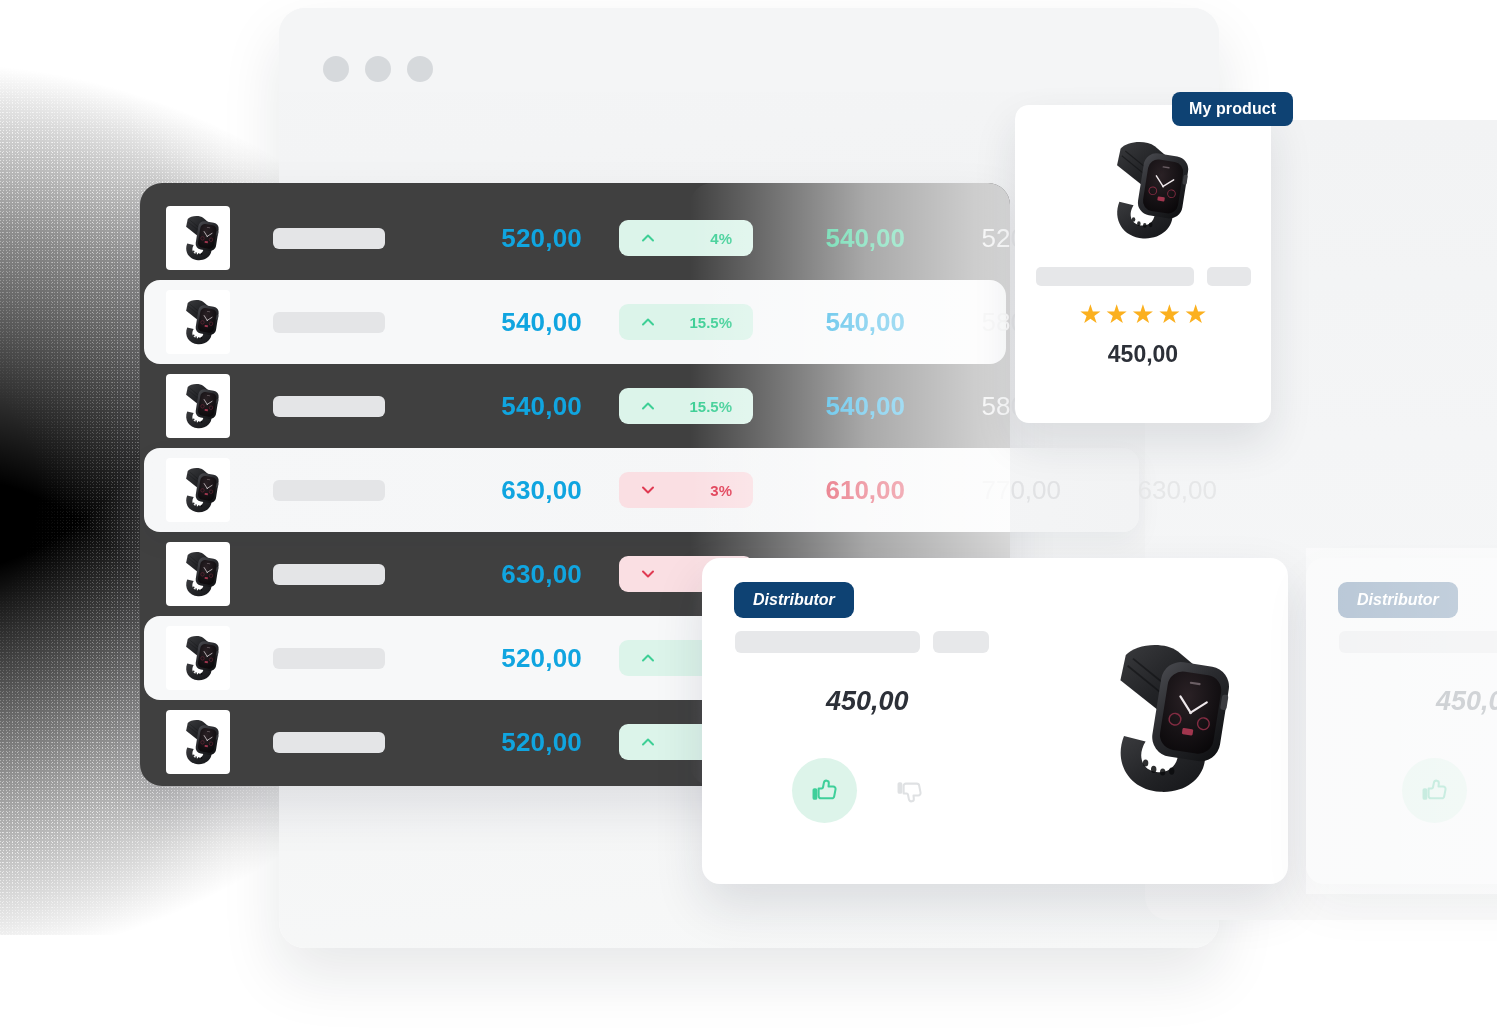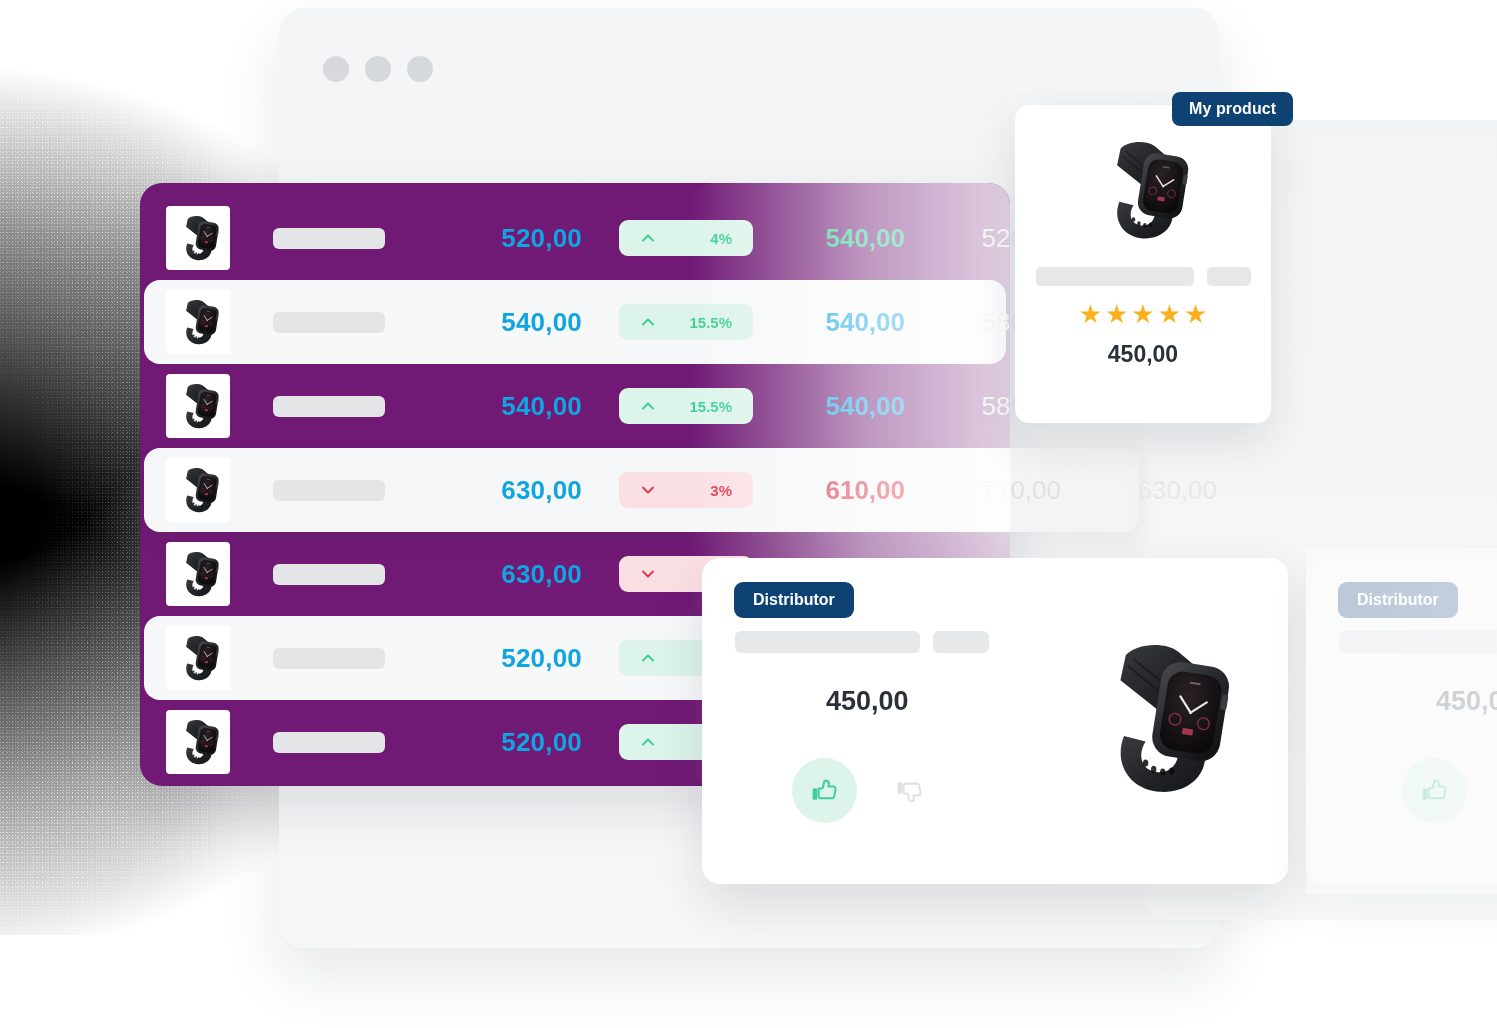--- a/index.html
+++ b/index.html
@@ -82,21 +82,21 @@
     width: 352px; height: 800px;
     background: linear-gradient(180deg,#f2f3f4 0%, #f5f6f7 60%, #fafafa 100%);
     border-radius: 24px 0 0 24px;
   }
 
   
   .list-card {
     position: absolute;
     left: 140px; top: 183px;
     width: 870px; height: 603px;
-    background: #701a75;
+    background: #404040;
     border-radius: 22px;
     box-shadow: 0 22px 50px rgba(25,32,54,0.10);
     padding: 13px 4px;
   }
   .row {
     position: relative;
     display: flex;
     align-items: center;
     height: 84px;
     padding-left: 22px;
@@ -200,20 +200,21 @@
     font-weight: 700;
     color: #2c3038;
   }
 
   
   .dist-card {
     position: absolute;
     background: #ffffff;
     border-radius: 18px;
     box-shadow: 0 22px 50px rgba(25,32,54,0.12);
+    font-style: italic;
   }
   .dist-main { left: 702px; top: 558px; width: 586px; height: 326px; }
   .dist-side {
     left: 1306px; top: 558px; width: 330px; height: 326px;
     background: #f6f7f8;
     box-shadow: 0 22px 50px rgba(25,32,54,0.05);
   }
   .dist-tag {
     position: absolute; left: 32px; top: 24px;
     background: #0e4273;

